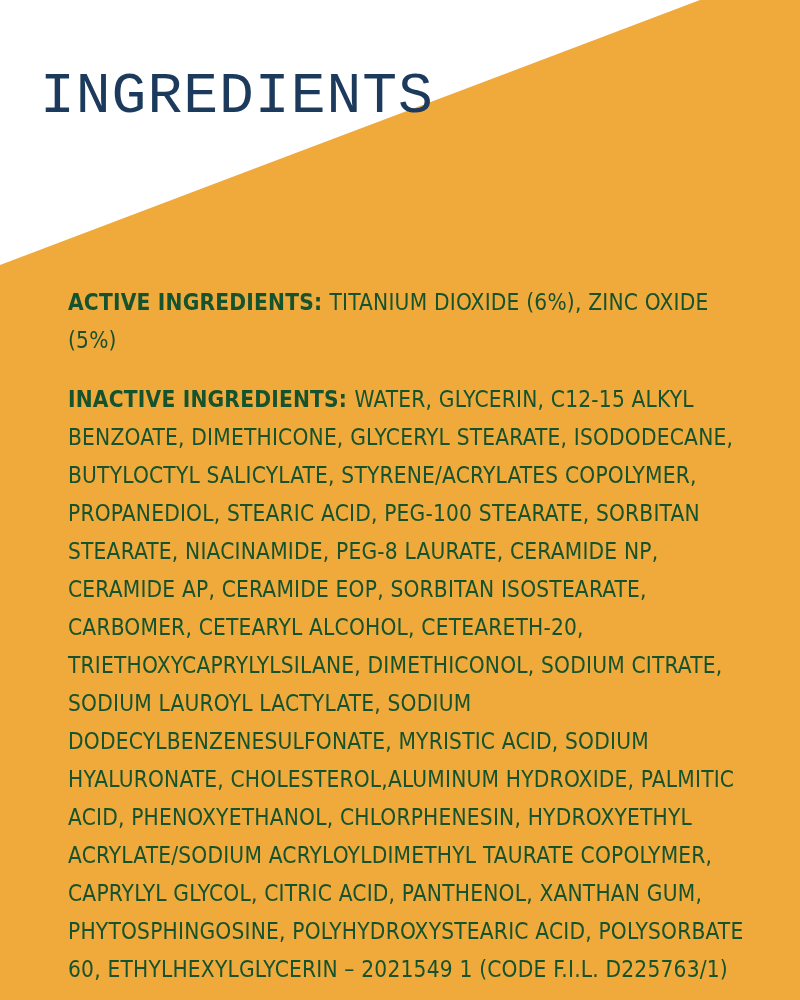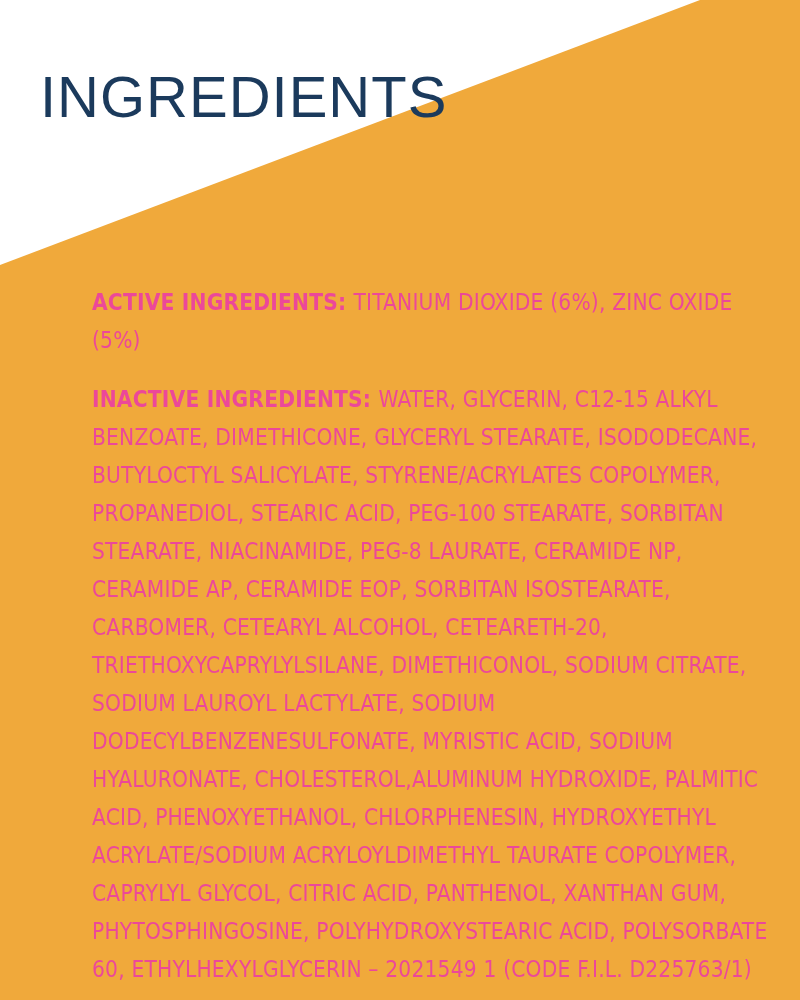--- a/index.html
+++ b/index.html
@@ -35,31 +35,31 @@
   }
 
   #title {
     position: absolute;
     left: 40px;
     top: 26px;
     font-size: 58px;
     letter-spacing: 1px;
     font-weight: 400;
     color: #1b3a5c;
-    font-family: Liberation Sans, sans-serif;
+    font-family: Liberation Mono, monospace;
     line-height: 1.1;
     white-space: nowrap;
   }
 
   #content {
     position: absolute;
-    left: 92px;
+    left: 68px;
     top: 283px;
     width: 690px;
-    color: #ec4899;
+    color: #14532d;
   }
 
   .para {
     font-size: 22.5px;
     line-height: 38px;
     letter-spacing: 0.2px;
     font-family: "DejaVu Sans Condensed", "DejaVu Sans", sans-serif;
     font-stretch: condensed;
     margin: 0;
     text-align: left;

